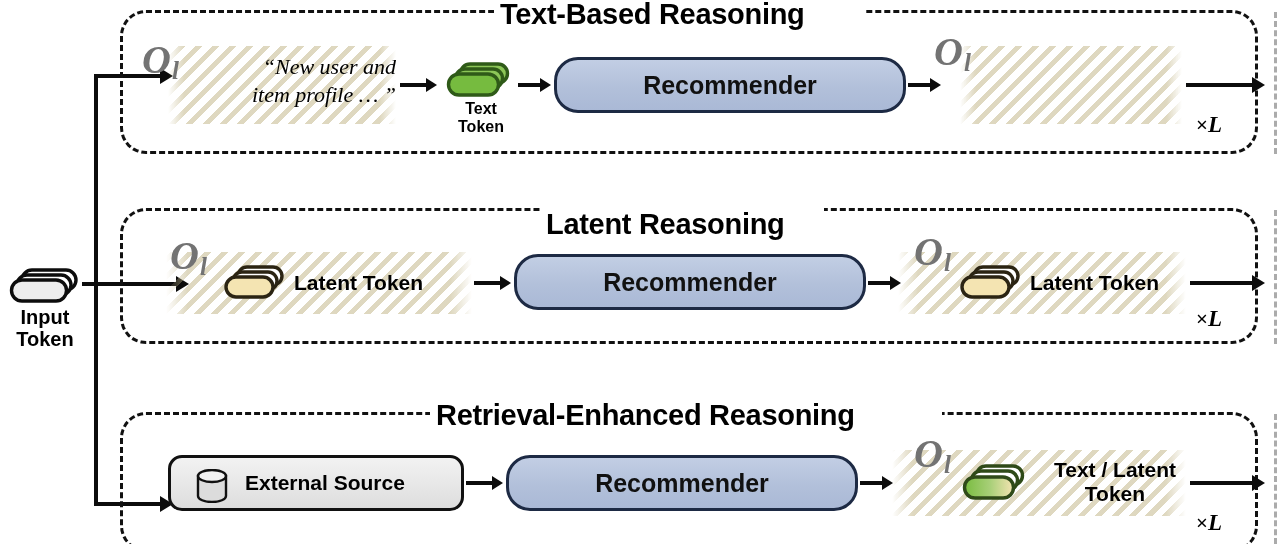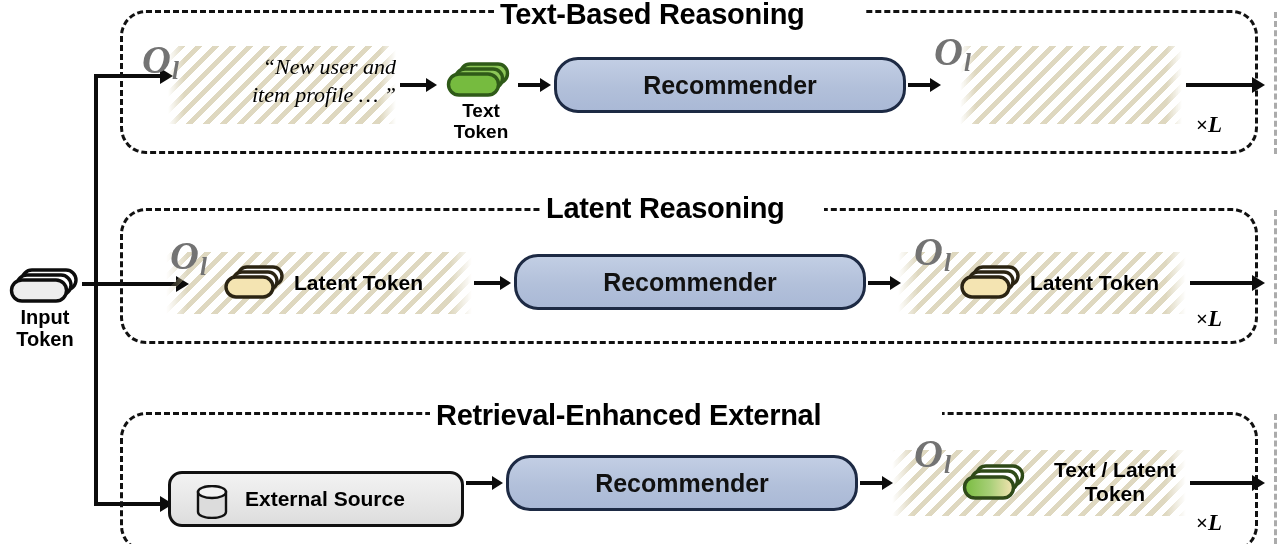--- a/index.html
+++ b/index.html
@@ -60,21 +60,21 @@
     font-size:25px;
   }
   
   .extbox{
     position:absolute;
     background:linear-gradient(180deg,#f2f2f2 0%,#e6e6e6 60%,#dddddd 100%);
     border:3px solid #111;
     border-radius:14px;
     box-sizing:border-box;
     display:flex;align-items:center;
-    color:#000;font-weight:bold;font-size:21px;margin-top:16px;
+    color:#000;font-weight:bold;font-size:21px;
   }
 
   
   .osym{
     position:absolute;
     font-family:"Liberation Serif", serif;
     font-weight:bold;font-style:italic;
     color:#737373;white-space:nowrap;line-height:1;
   }
   .osym .o{font-size:40px;}
@@ -169,21 +169,21 @@
 
   <div class="token" style="left:446px;top:58px;width:70px;height:44px;">
     <svg viewBox="0 0 70 44">
       <g stroke="#2f5a18" stroke-width="3.4" stroke-linejoin="round">
         <path d="M24 6 h28 a9.5 9.5 0 0 1 0 19 h-28 a9.5 9.5 0 0 1 0 -19 z" fill="#8cc657"></path>
         <path d="M19 11 h28 a9.5 9.5 0 0 1 0 19 h-28 a9.5 9.5 0 0 1 0 -19 z" fill="#8cc657"></path>
         <path d="M13 16 h29 a10.5 10.5 0 0 1 0 21 h-29 a10.5 10.5 0 0 1 0 -21 z" fill="#76bb3f"></path>
       </g>
     </svg>
   </div>
-  <div class="lbl" style="left:438px;top:100px;width:86px;font-size:19px;">Text
+  <div class="lbl" style="left:438px;top:100px;width:86px;font-size:16px;">Text
 Token</div>
 
   <div class="ln" style="left:518px;top:83px;width:26px;height:4px;"></div>
   <div class="arrow sm" style="left:540px;top:78px;"></div>
 
   <div class="recbox" style="left:554px;top:57px;width:352px;height:56px;">
     <span>Recommender</span>
   </div>
 
   <div class="ln" style="left:908px;top:83px;width:26px;height:4px;"></div>
@@ -195,21 +195,21 @@
   </div>
 
   <div class="ln" style="left:1186px;top:83px;width:72px;height:4px;"></div>
   <div class="arrow" style="left:1252px;top:77px;"></div>
   <div class="xl" style="left:1196px;top:112px;">
     <span>×</span><i>L</i>
   </div>
 
   <div class="panel" style="left:120px;top:208px;width:1138px;height:136px;"></div>
   <div class="title-mask" style="left:540px;top:198px;width:284px;height:24px;"></div>
-  <div class="sec-title" style="left:546px;top:192px;font-size:29px;">Latent Reasoning</div>
+  <div class="sec-title" style="left:546px;top:208px;font-size:29px;">Latent Reasoning</div>
 
   <div class="hatch" style="left:166px;top:252px;width:306px;height:62px;"></div>
   <div class="osym" style="left:170px;top:236px;">
     <span class="o">O</span><span class="sub">l</span>
   </div>
 
   <div class="token" style="left:224px;top:262px;width:66px;height:42px;">
     <svg viewBox="0 0 66 42">
       <g stroke="#2b2413" stroke-width="3.4" stroke-linejoin="round">
         <path d="M23 5 h26 a9 9 0 0 1 0 18 h-26 a9 9 0 0 1 0 -18 z" fill="#ffffff"></path>
@@ -246,21 +246,21 @@
   <div class="lbl" style="left:1030px;top:271px;width:170px;font-size:21px;text-align:left;">Latent Token</div>
 
   <div class="ln" style="left:1190px;top:281px;width:68px;height:4px;"></div>
   <div class="arrow" style="left:1252px;top:275px;"></div>
   <div class="xl" style="left:1196px;top:306px;">
     <span>×</span><i>L</i>
   </div>
 
   <div class="panel" style="left:120px;top:412px;width:1138px;height:140px;"></div>
   <div class="title-mask" style="left:430px;top:402px;width:512px;height:24px;"></div>
-  <div class="sec-title" style="left:436px;top:399px;font-size:29px;">Retrieval-Enhanced External</div>
+  <div class="sec-title" style="left:436px;top:399px;font-size:29px;">Retrieval-Enhanced Reasoning</div>
 
   <div class="extbox" style="left:168px;top:455px;width:296px;height:56px;">
     <span class="abs" style="left:22px;top:11px;width:40px;height:34px;">
       <svg viewBox="0 0 40 34" style="display:block;width:100%;height:100%;">
         <g stroke="#111" stroke-width="2.4">
           <path d="M5 7 v20 a14 6 0 0 0 28 0 v-20 z" fill="#dcdcdc"></path>
           <ellipse cx="19" cy="7" rx="14" ry="6" fill="#f3f3f3"></ellipse>
         </g>
       </svg>
     </span>

